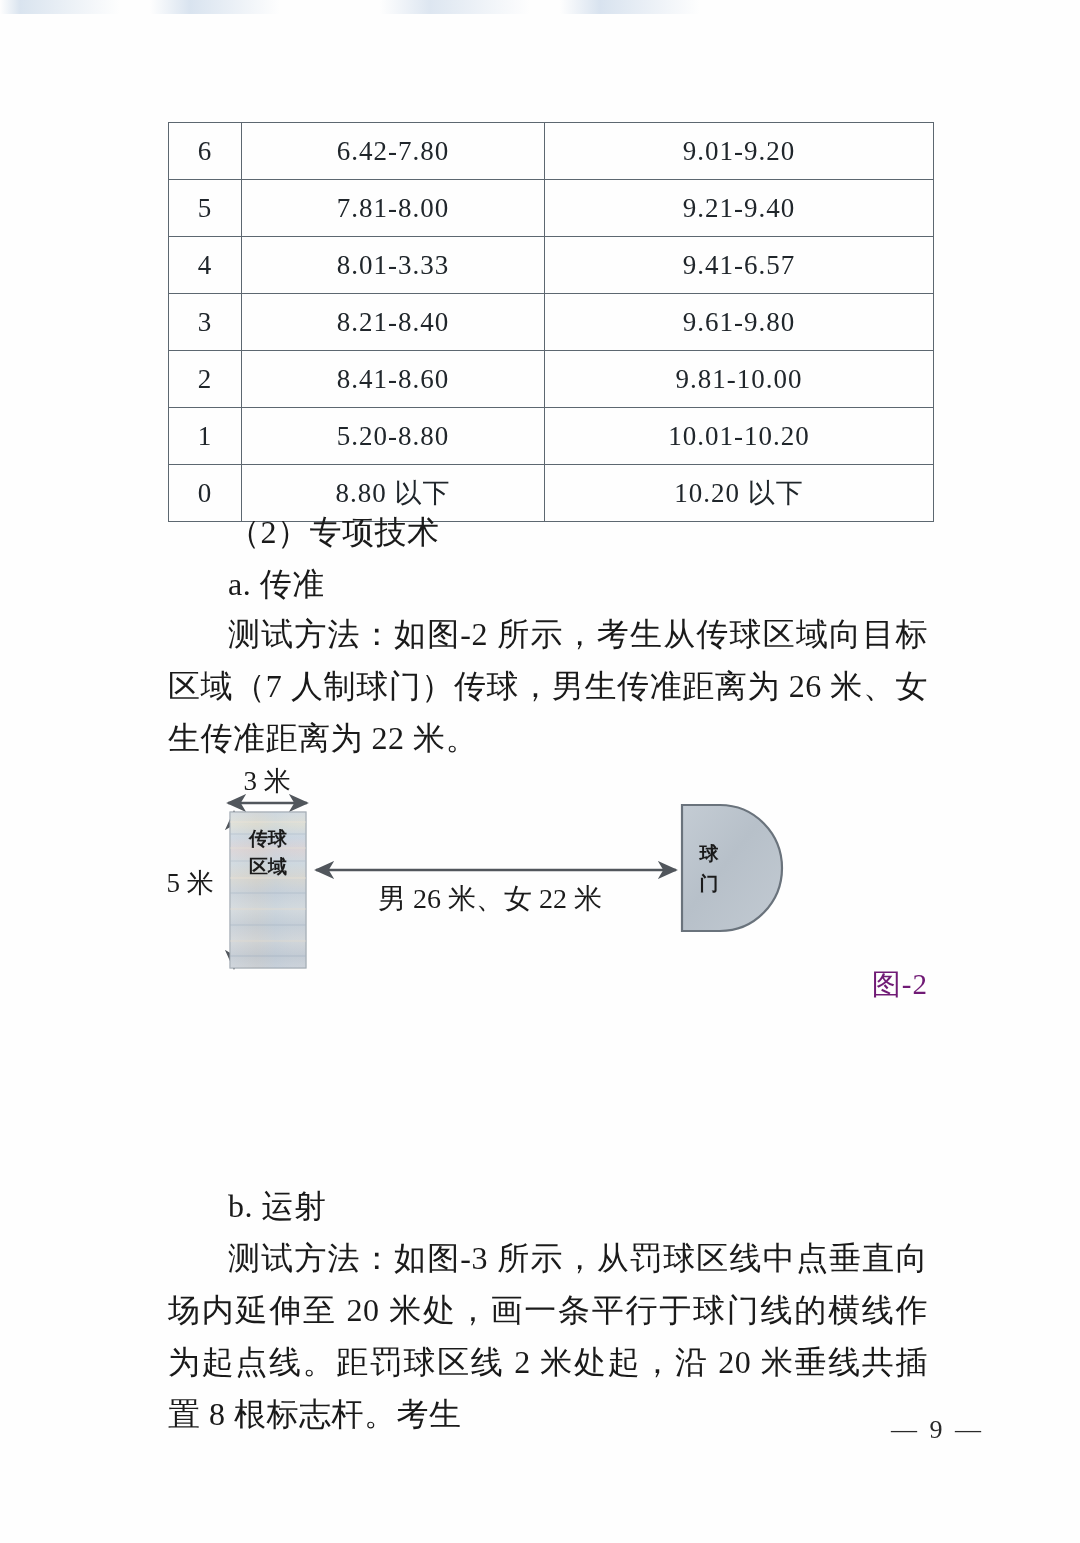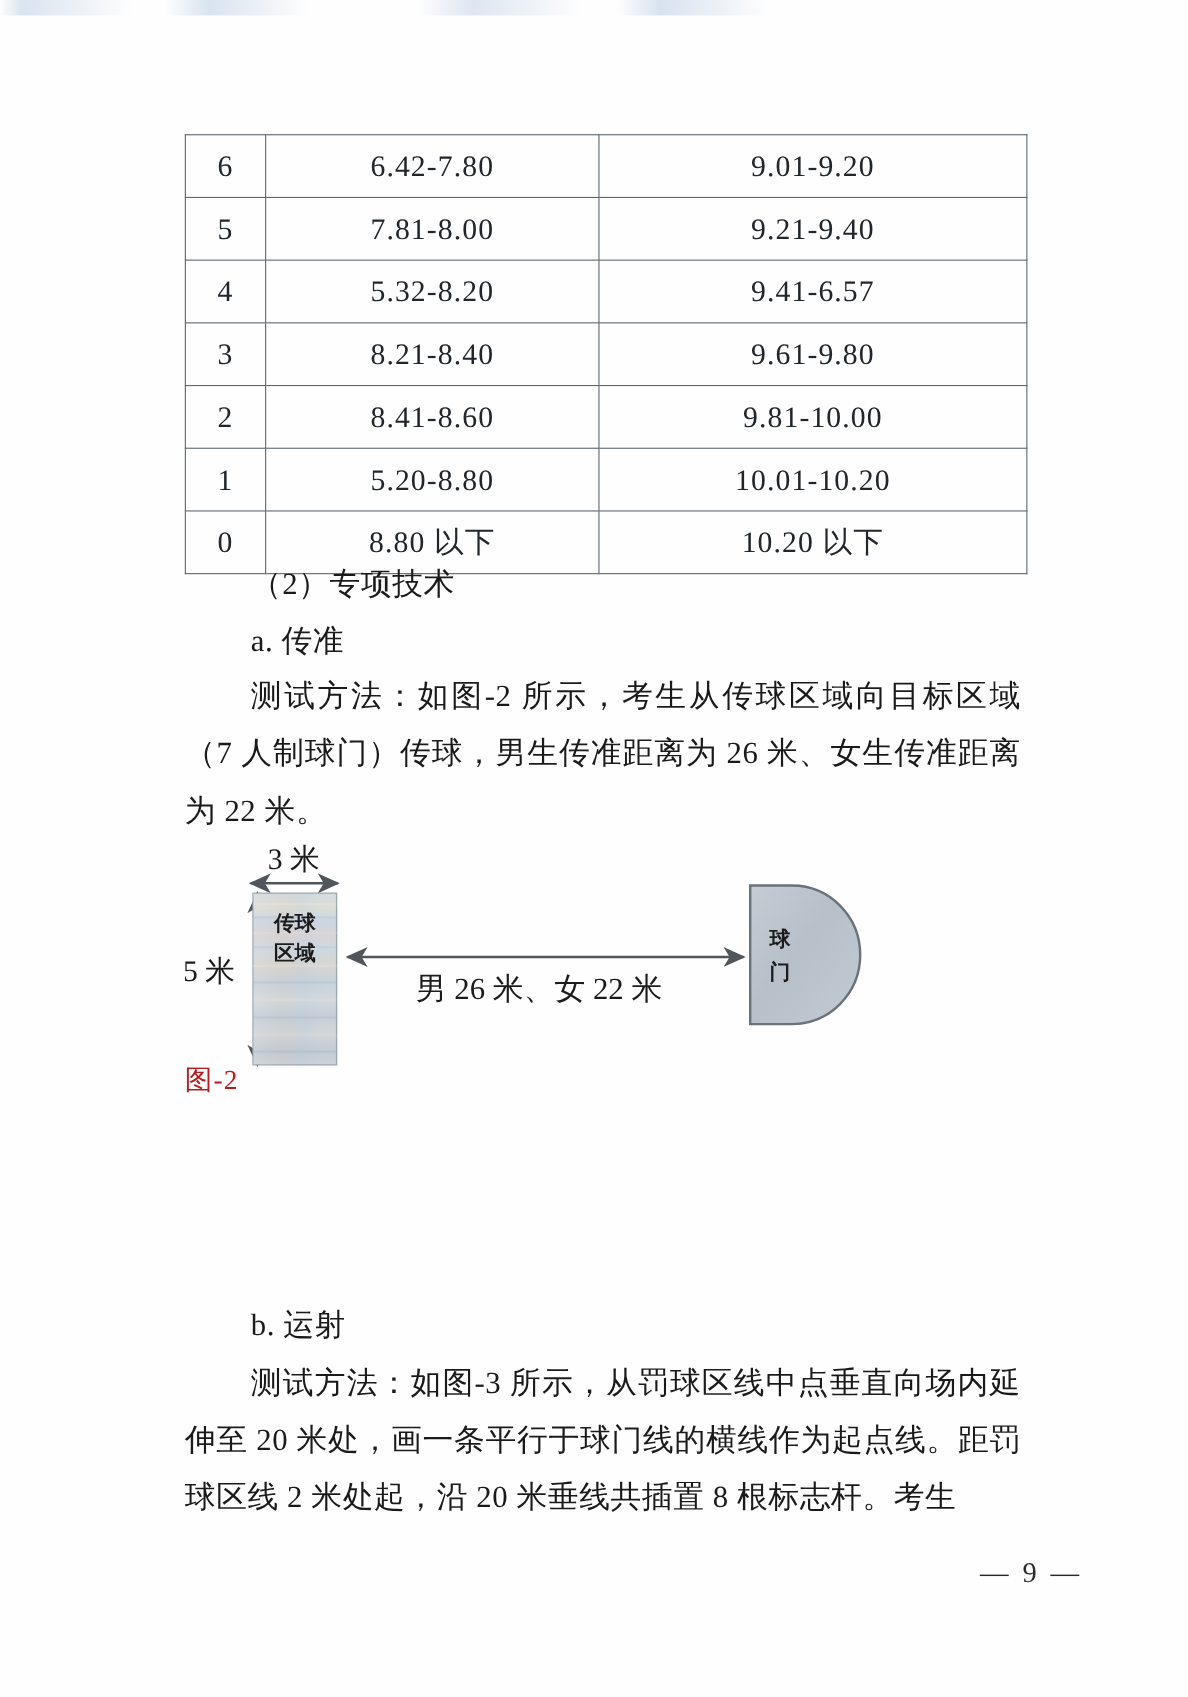--- a/index.html
+++ b/index.html
@@ -66,21 +66,21 @@
   }
   .col-score { width: 70px; }
   .col-a     { width: 300px; }
   .col-b     { width: 386px; }
 
   
   .para {
     position: absolute;
     left: 168px;
     width: 760px;
-    font-size: 28px;
+    font-size: 32px;
     line-height: 52px;
     letter-spacing: 0.5px;
     color: #1a1a1a;
     font-family: "Liberation Serif", "DejaVu Serif", serif;
     text-align: justify;
     text-justify: inter-character;
   }
   .indent { text-indent: 60px; }
 
   
@@ -91,24 +91,24 @@
     width: 760px;
     height: 230px;
   }
   .fig-svg { display: block; }
 
   .fig-caption {
     position: absolute;
     left: 168px;
     top: 965px;
     width: 760px;
-    text-align: left;
-    font-size: 25px;
+    text-align: right;
+    font-size: 29px;
     letter-spacing: 1px;
-    color: #b91c1c;
+    color: #701a75;
   }
 
   
   .page-footer {
     position: absolute;
     left: 0;
     top: 1415px;
     width: 1080px;
     text-align: right;
     padding-right: 96px;
@@ -137,21 +137,21 @@
         <td class="col-a">6.42-7.80</td>
         <td class="col-b">9.01-9.20</td>
       </tr>
       <tr>
         <td class="col-score">5</td>
         <td class="col-a">7.81-8.00</td>
         <td class="col-b">9.21-9.40</td>
       </tr>
       <tr>
         <td class="col-score">4</td>
-        <td class="col-a">5.32-8.20</td>
+        <td class="col-a">8.01-3.33</td>
         <td class="col-b">9.41-6.57</td>
       </tr>
       <tr>
         <td class="col-score">3</td>
         <td class="col-a">8.21-8.40</td>
         <td class="col-b">9.61-9.80</td>
       </tr>
       <tr>
         <td class="col-score">2</td>
         <td class="col-a">8.41-8.60</td>

